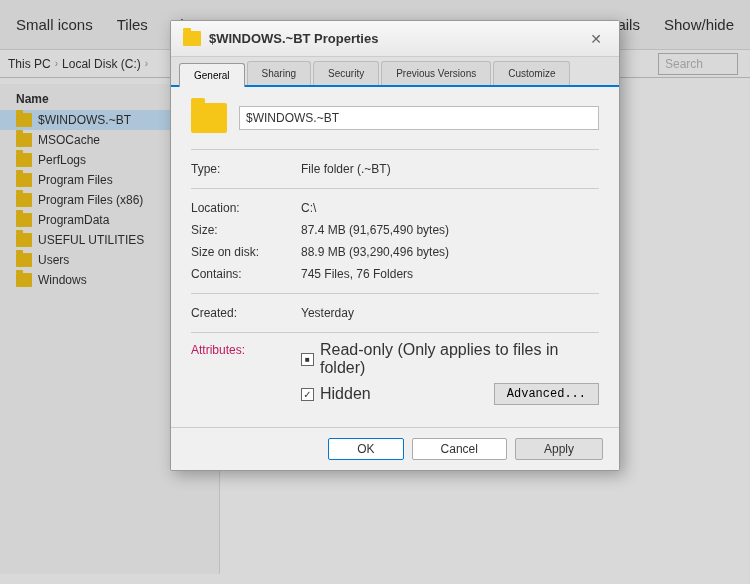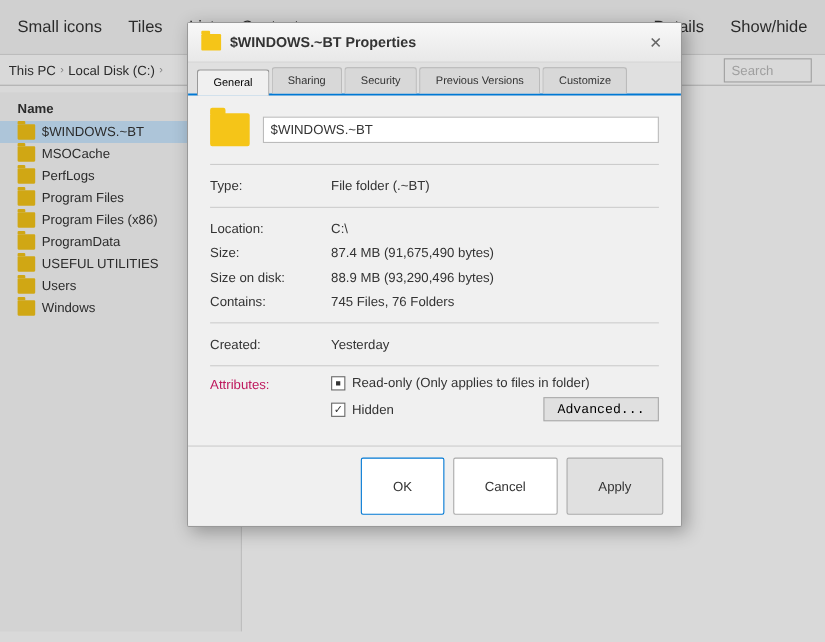--- a/index.html
+++ b/index.html
@@ -356,21 +356,21 @@
       color: #333;
     }
 
     .attr-checkbox.square::after {
       content: '■';
       font-size: 8px;
       color: #333;
     }
 
     .attr-label {
-      font-size: 12px;
+      font-size: 16px;
       color: #333;
     }
 
     .advanced-btn {
       margin-left: auto;
       padding: 3px 12px;
       background: #e0e0e0;
       border: 1px solid #aaa;
       font-size: 12px;
       cursor: pointer;
@@ -381,21 +381,21 @@
     .dialog-footer {
       display: flex;
       justify-content: flex-end;
       gap: 8px;
       padding: 10px 16px;
       background: #f0f0f0;
       border-top: 1px solid #ccc;
     }
 
     .footer-btn {
-      padding: 18px 28px;
+      padding: 3px 28px;
       font-size: 12px;
       font-family: 'Segoe UI', Arial, sans-serif;
       cursor: pointer;
       border-radius: 2px;
     }
 
     .footer-btn-ok {
       background: #fff;
       border: 1px solid #0078d4;
       color: #333;

